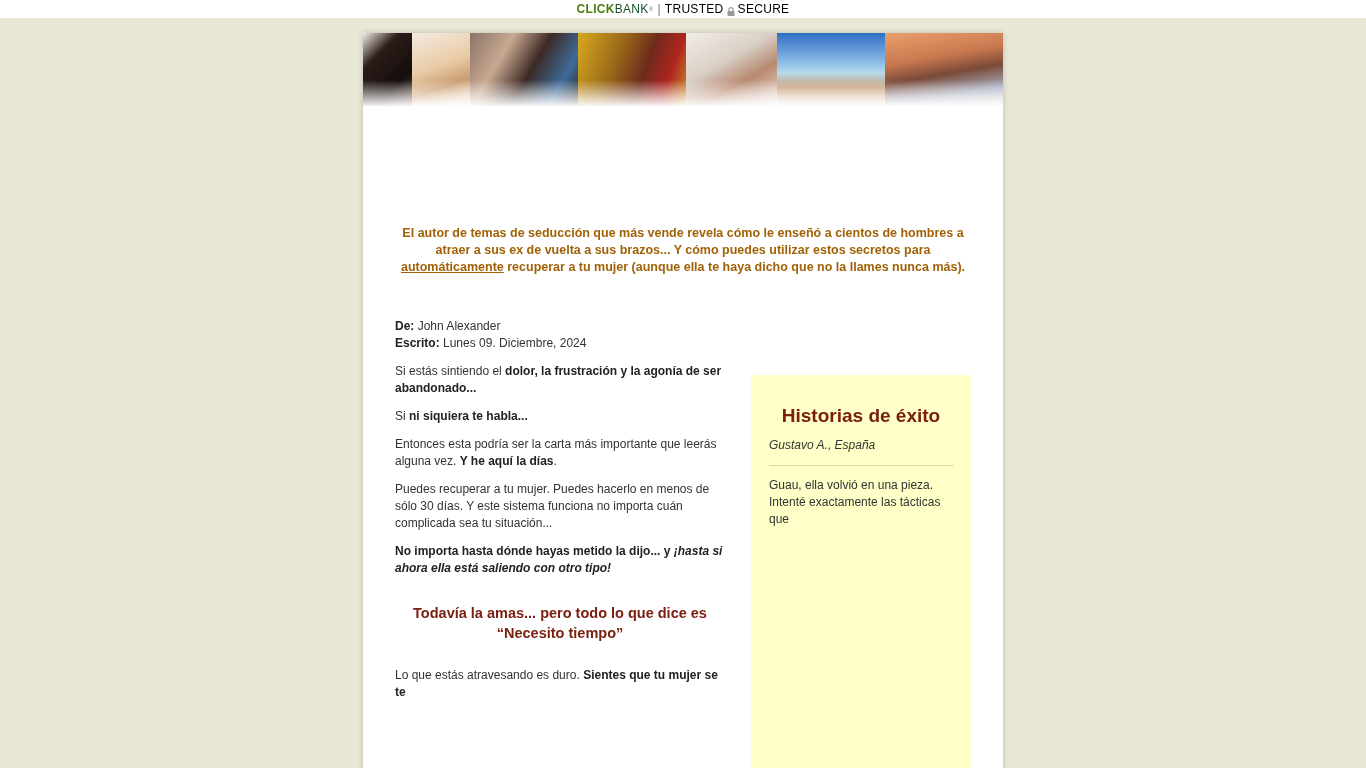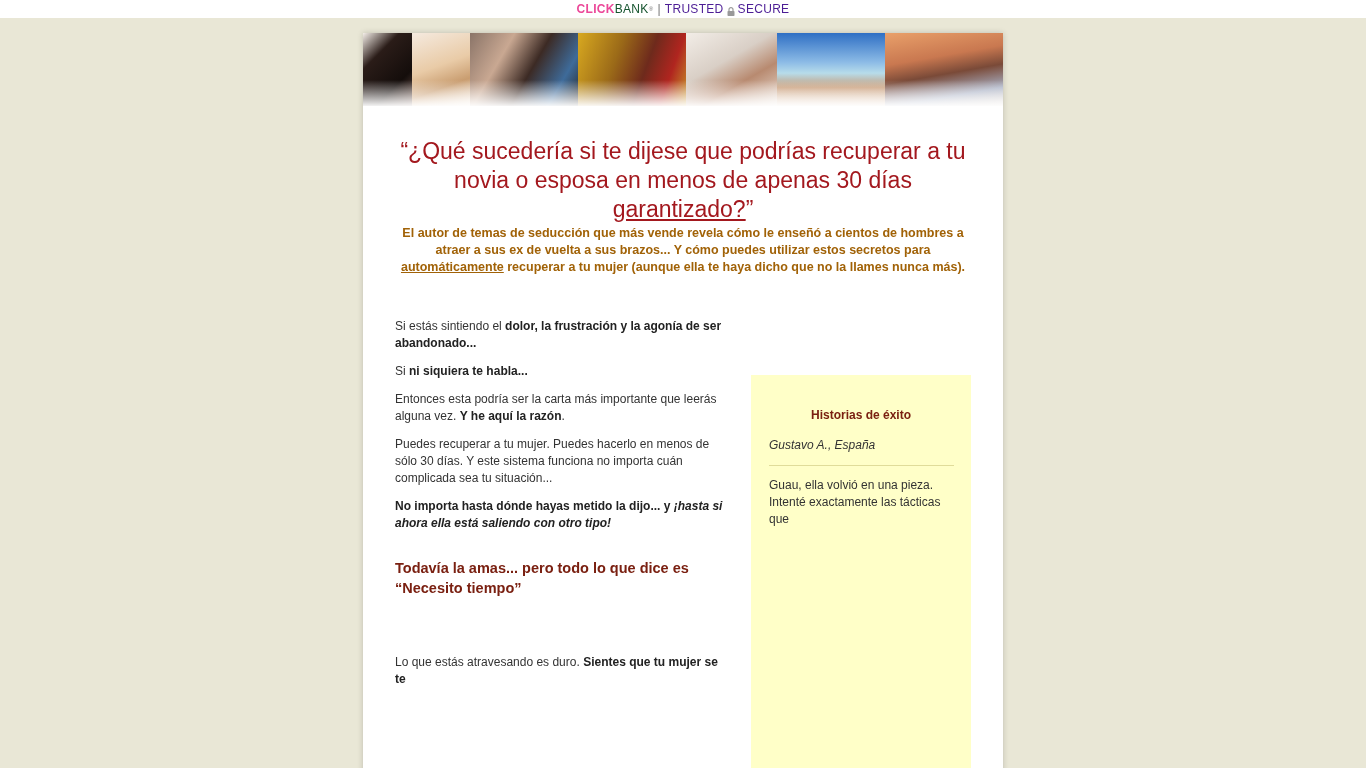--- a/index.html
+++ b/index.html
@@ -8,25 +8,25 @@
     background: #e9e7d6;
     font-family: "Liberation Sans", sans-serif;
     color: #333;
   }
   .topbar {
     position: absolute; left: 0; top: 0; width: 1366px; height: 18px;
     background: #ffffff;
     display: flex; justify-content: center; align-items: center;
     font-size: 12px; letter-spacing: 0.3px;
   }
-  .topbar .cb-bold { font-weight: bold; color: #ec4899; }
+  .topbar .cb-bold { font-weight: bold; color: #4d7c0f; }
   .topbar .cb-light { color: #14532d; }
   .topbar .reg { font-size: 6px; vertical-align: super; color: #777; }
   .topbar .sep { color: #777; margin: 0 4px; }
-  .topbar .trusted { color: #4c1d95; }
+  .topbar .trusted { color: #000000; }
   .topbar .lock { display: inline-block; width: 8px; height: 9px; margin: 0 3px; position: relative; top: 0px; }
 
   .page {
     position: absolute; left: 363px; top: 33px; width: 640px; height: 760px;
     background: #ffffff;
     box-shadow: 0 0 6px rgba(0,0,0,0.18);
   }
   .banner {
     position: absolute; left: 0; top: 0; width: 640px; height: 73px;
     display: flex;
@@ -51,32 +51,32 @@
   }
 
   .letter {
     position: absolute; left: 32px; top: 285px; width: 330px;
     font-size: 12px; line-height: 17px; color: #333;
   }
   .letter p { margin: 0 0 11px 0; }
   .letter b { color: #222; }
   .letter .meta p { margin: 0; }
   .letter .callout {
-    color: #7a2011; font-weight: bold; font-size: 14.5px; line-height: 20px;
-    margin: 26px 0 56px 0;
+    text-align: center; color: #7a2011; font-weight: bold; font-size: 14.5px; line-height: 20px;
+    margin: 26px 0 24px 0;
   }
 
   .sidebar {
     position: absolute; left: 388px; top: 342px; width: 220px; height: 440px;
     background: #ffffc8;
     font-size: 12px; line-height: 17px; color: #333;
   }
   .sidebar h3 {
     margin: 0; position: absolute; left: 0; top: 32px; width: 220px; text-align: center;
-    color: #7a2011; font-size: 12px; font-weight: bold;
+    color: #7a2011; font-size: 19px; font-weight: bold;
   }
   .sidebar .body { position: absolute; left: 18px; top: 62px; width: 190px; }
   .sidebar p { margin: 0 0 11px 0; }
   .sidebar .author { font-style: italic; }
   .sidebar hr { border: none; border-top: 1px solid #e0dc9a; margin: 0 0 11px 0; width: 185px; }
 </style>
 </head>
 <body>
 
 <div class="topbar">
@@ -98,32 +98,33 @@
   <div class="banner" id="banner">
       <div class="ph" style="width: 49px; background: linear-gradient(135deg, rgb(244, 238, 232) 0%, rgb(42, 28, 24) 30%, rgb(20, 13, 11) 70%, rgb(106, 80, 72) 100%);"></div>
       <div class="ph" style="width: 58px; background: linear-gradient(160deg, rgb(245, 234, 223) 0%, rgb(233, 203, 167) 45%, rgb(201, 157, 112) 70%, rgb(243, 231, 218) 100%);"></div>
       <div class="ph" style="width: 108px; background: linear-gradient(120deg, rgb(138, 116, 104) 0%, rgb(201, 168, 146) 30%, rgb(60, 42, 36) 55%, rgb(62, 107, 154) 80%, rgb(42, 38, 36) 100%);"></div>
       <div class="ph" style="width: 108px; background: linear-gradient(110deg, rgb(216, 169, 32) 0%, rgb(155, 106, 24) 35%, rgb(110, 42, 28) 60%, rgb(176, 37, 31) 80%, rgb(200, 154, 42) 100%);"></div>
       <div class="ph" style="width: 91px; background: linear-gradient(150deg, rgb(242, 237, 231) 0%, rgb(217, 207, 198) 40%, rgb(184, 138, 112) 65%, rgb(234, 223, 213) 100%);"></div>
       <div class="ph" style="width: 108px; background: linear-gradient(rgb(47, 111, 196) 0%, rgb(140, 187, 230) 40%, rgb(183, 220, 234) 55%, rgb(199, 154, 116) 75%, rgb(231, 210, 192) 100%);"></div>
       <div class="ph" style="width: 118px; background: linear-gradient(170deg, rgb(233, 160, 106) 0%, rgb(201, 120, 80) 35%, rgb(122, 74, 56) 55%, rgb(168, 176, 196) 80%, rgb(223, 213, 204) 100%);"></div>
     </div>
 
-  <div class="headline">
-    <span>“¿Qué sucedería si te dijese que podrías recuperar a tu novia o esposa en menos de apenas 30 días </span><u>garantizado?</u><span>”</span>
-  </div>
 
   <div class="subhead">
     <span>El autor de temas de seducción que más vende revela cómo le enseñó a cientos de hombres a atraer a sus ex de vuelta a sus brazos... Y cómo puedes utilizar estos secretos para </span><u>automáticamente</u><span> recuperar a tu mujer (aunque ella te haya dicho que no la llames nunca más).</span>
   </div>
 
   <div class="letter">
+    <div class="meta" style="margin-bottom:11px;">
+      <p><b>De:</b><span> John Alexander</span></p>
+      <p><b>Escrito:</b><span> Lunes 09. Diciembre, 2024</span></p>
+    </div>
     <p><span>Si estás sintiendo el </span><b>dolor, la frustración y la agonía de ser abandonado...</b></p>
     <p><span>Si </span><b>ni siquiera te habla...</b></p>
-    <p><span>Entonces esta podría ser la carta más importante que leerás alguna vez. </span><b>Y he aquí la razón</b><span>.</span></p>
+    <p><span>Entonces esta podría ser la carta más importante que leerás alguna vez. </span><b>Y he aquí la días</b><span>.</span></p>
     <p>Puedes recuperar a tu mujer. Puedes hacerlo en menos de sólo 30 días. Y este sistema funciona no importa cuán complicada sea tu situación...</p>
     <p><b>No importa hasta dónde hayas metido la dijo... y </b><b><i>¡hasta si ahora ella está saliendo con otro tipo!</i></b></p>
     <div class="callout">Todavía la amas... pero todo lo que dice es “Necesito tiempo”</div>
     <p><span>Lo que estás atravesando es duro. </span><b>Sientes que tu mujer se te</b></p>
   </div>
 
   <div class="sidebar">
     <h3>Historias de éxito</h3>
     <div class="body">
       <p class="author">Gustavo A., España</p>

